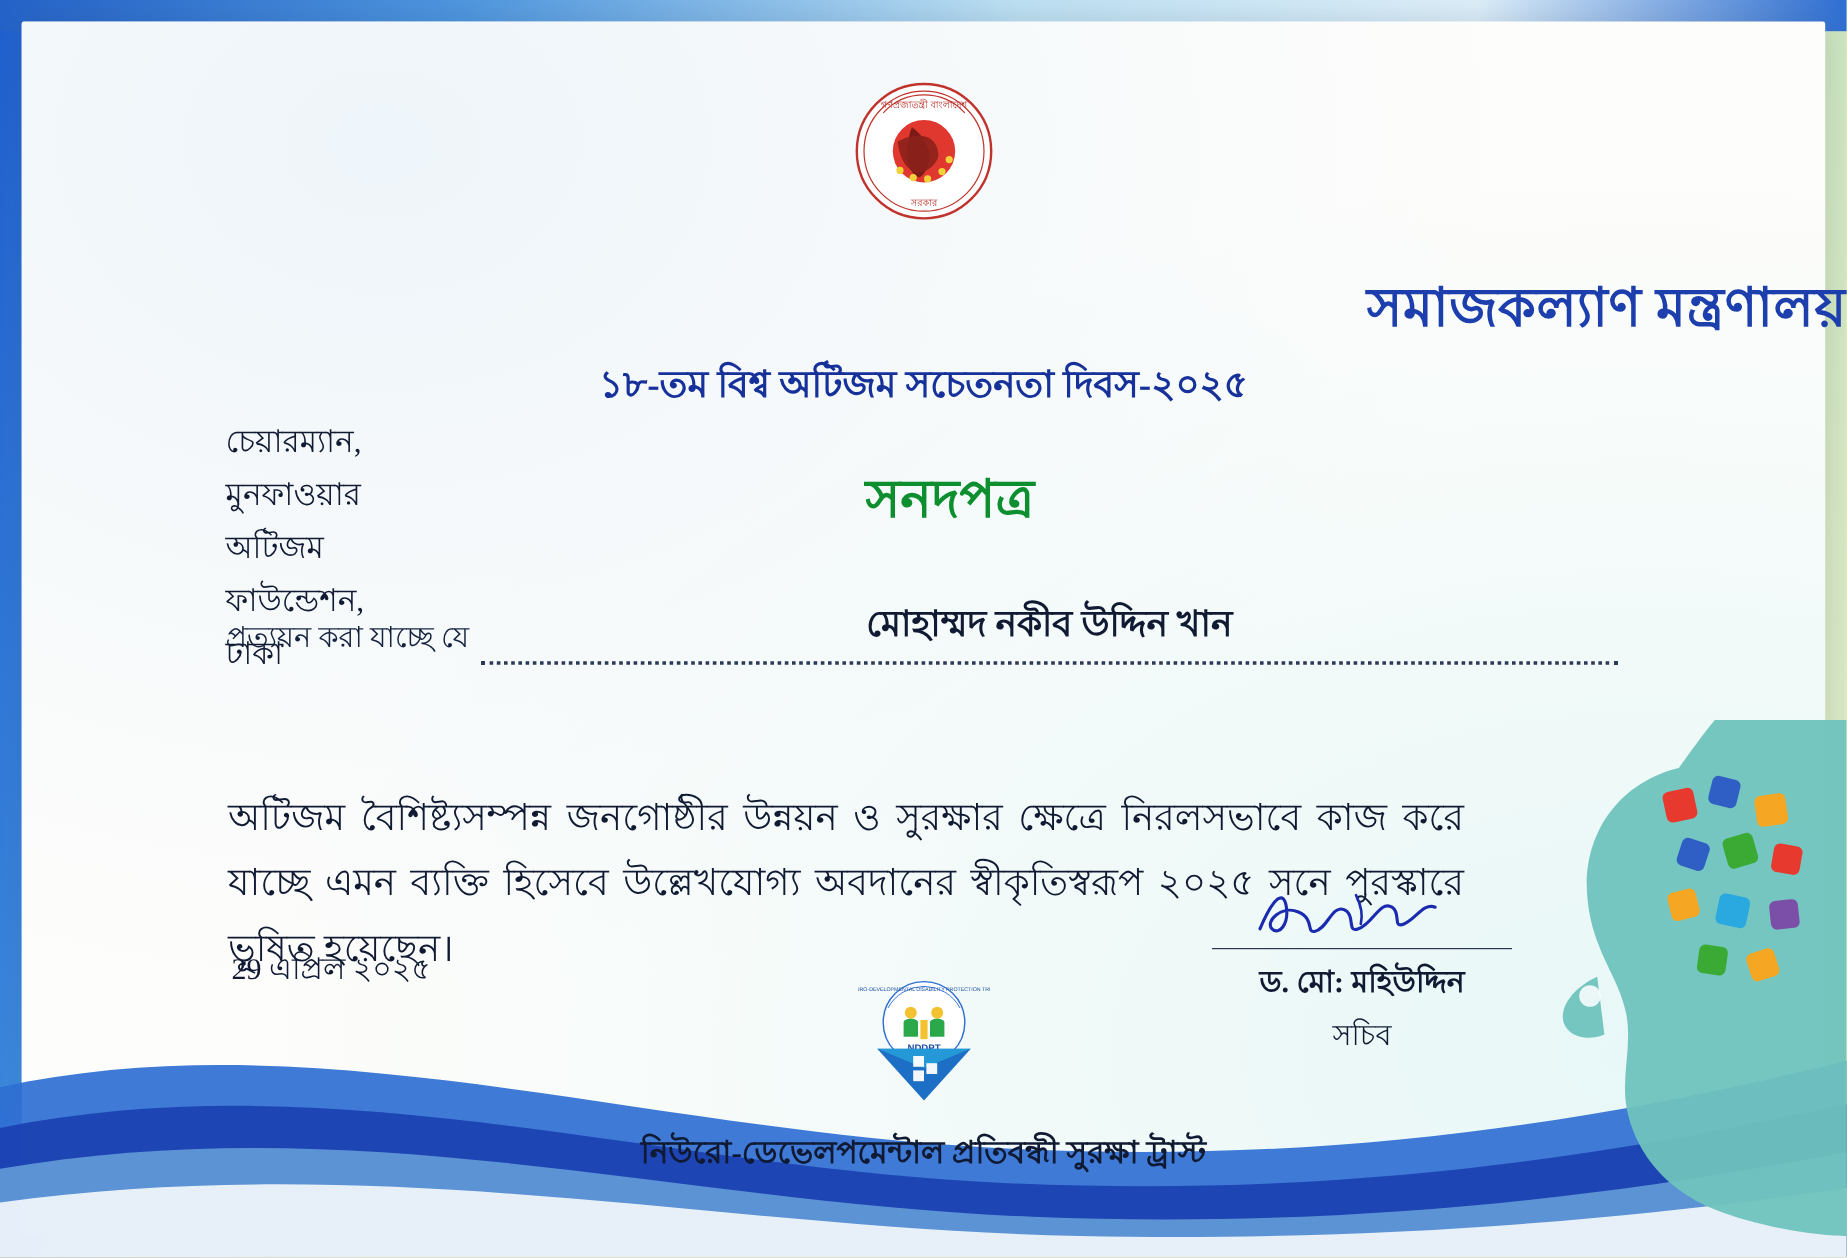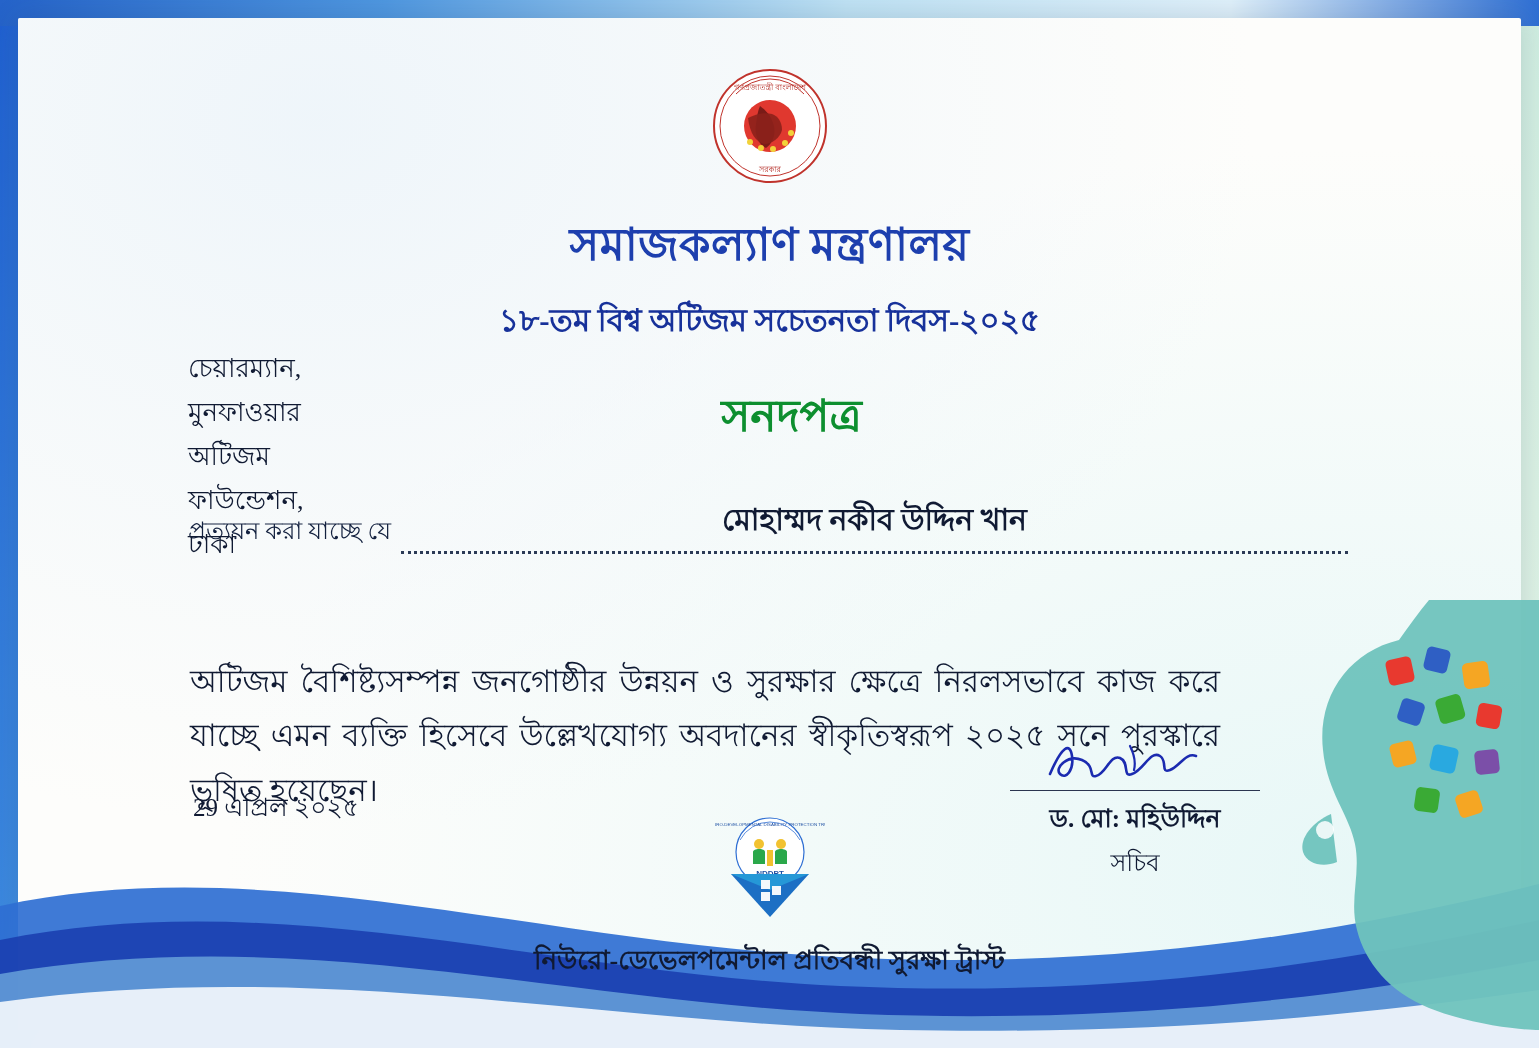--- a/index.html
+++ b/index.html
@@ -5,21 +5,21 @@
   html, body {
     margin: 0;
     padding: 0;
     background: #ffffff;
   }
   #page {
     position: relative;
     width: 1539px;
     height: 1048px;
     overflow: hidden;
-    background: #fef9c3;
+    background: #fde047;
     font-family: "Liberation Sans", sans-serif;
   }
 
   
   .bg-blue-left {
     position: absolute;
     left: 0; top: 0;
     width: 300px; height: 1048px;
     background: linear-gradient(100deg, #1f5fd0 0%, #3d8ae0 35%, #9fd0ef 70%, #e8f4fb 100%);
   }
@@ -61,22 +61,22 @@
     position: absolute;
     left: 50%; top: 60px;
     transform: translateX(-50%);
     width: 170px; height: 135px;
     text-align: center;
   }
 
   
   .ministry {
     position: absolute;
-    left: 0; right: 0; top: 210px;
-    text-align: center;
+    left: 0; right: 0; top: 222px;
+    text-align: right;
     font-family: "Liberation Serif", serif;
     font-size: 45px;
     font-weight: bold;
     color: #1d3fae;
     letter-spacing: .5px;
   }
   .event-line {
     position: absolute;
     left: 0; right: 0; top: 296px;
     text-align: center;

